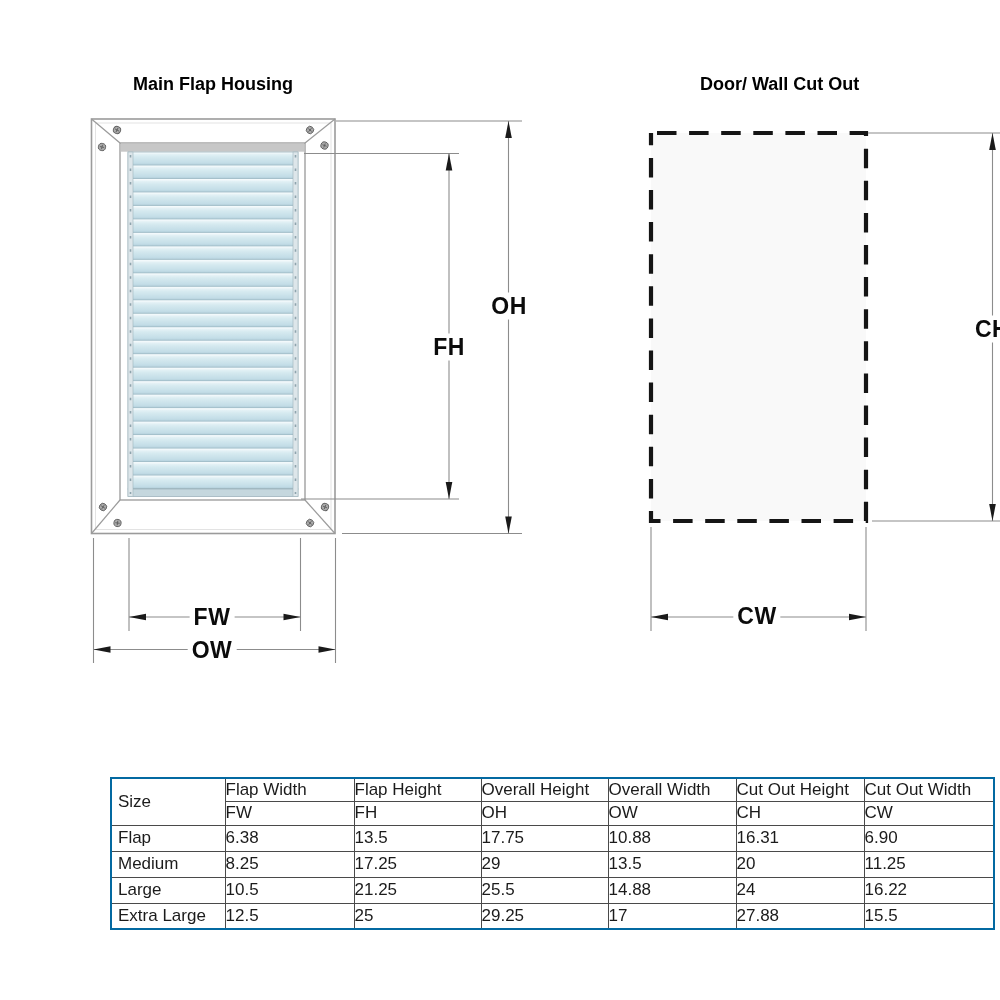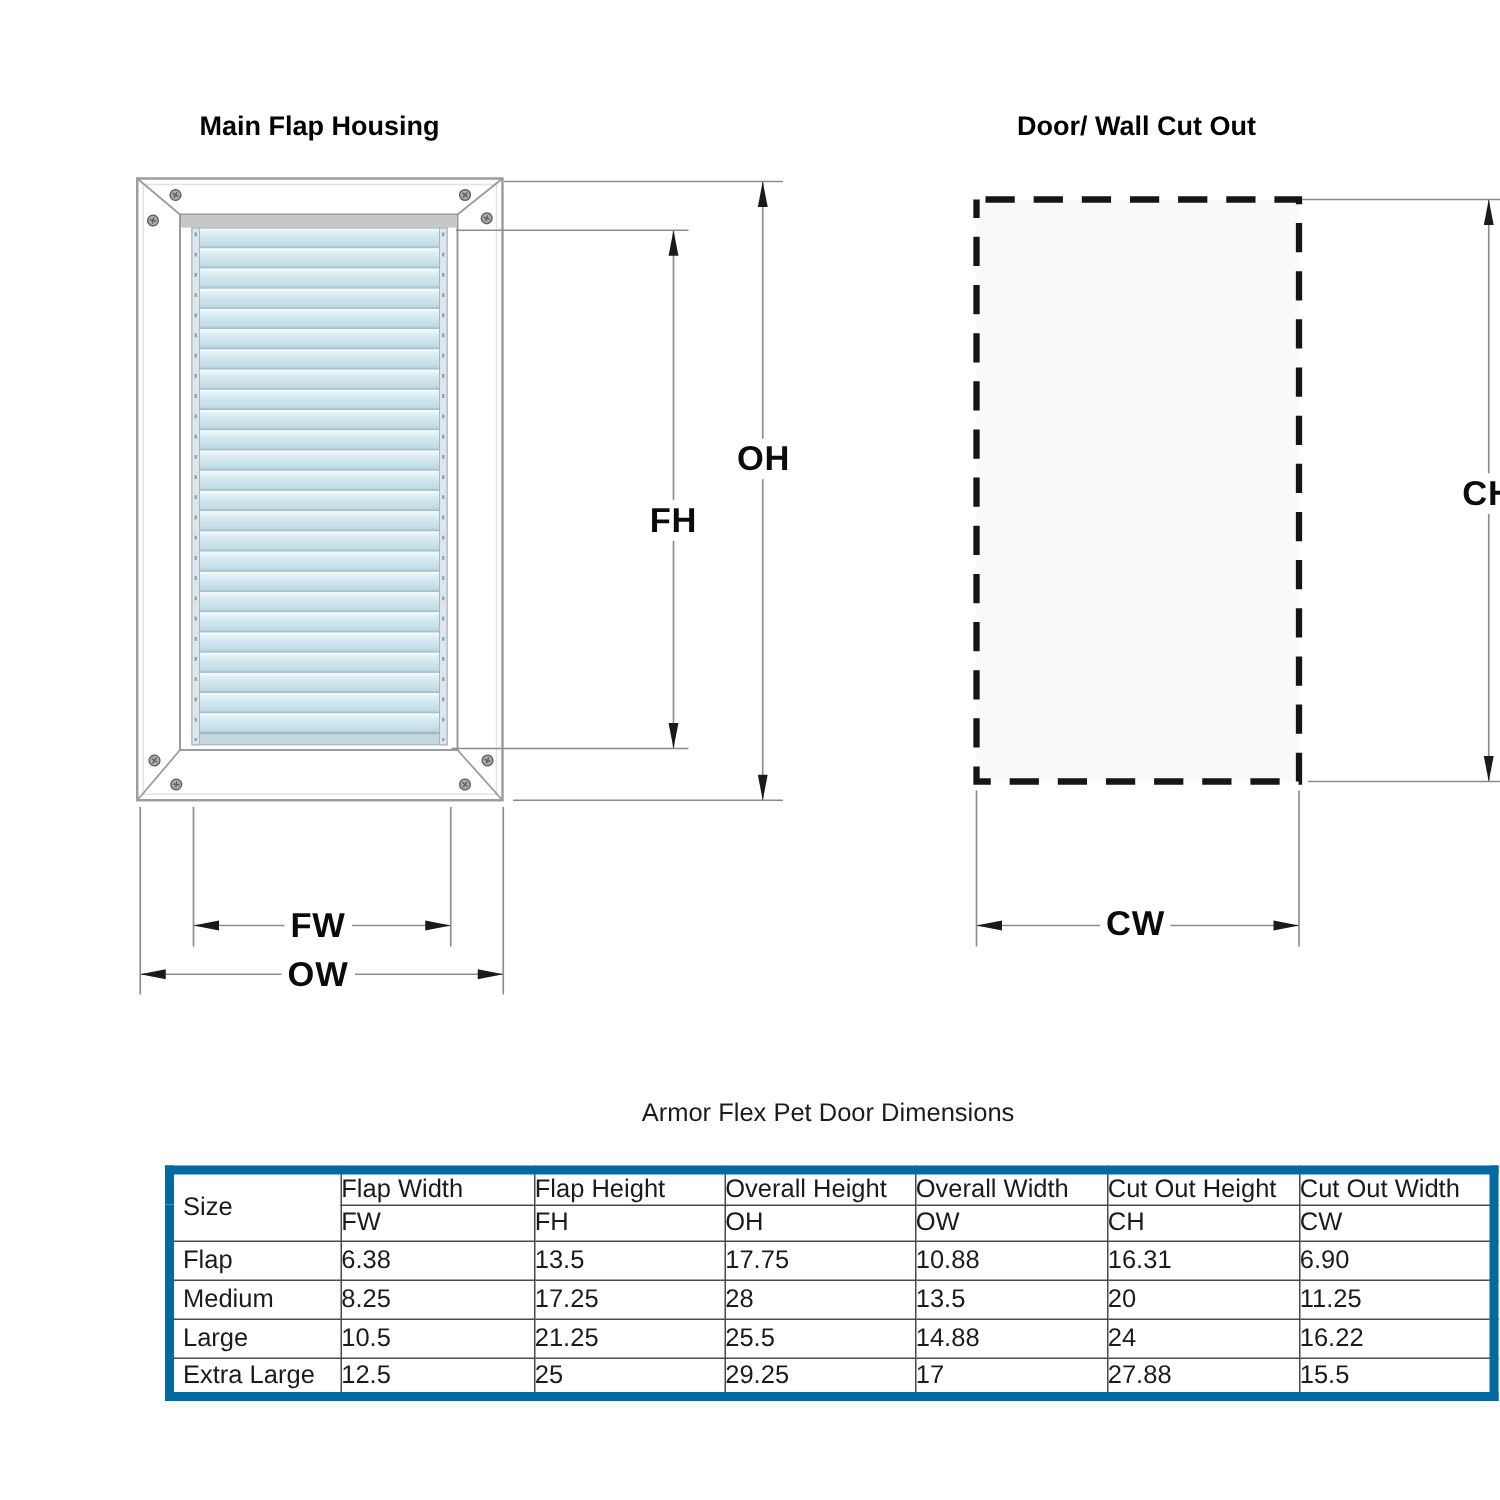--- a/index.html
+++ b/index.html
@@ -18,21 +18,21 @@
     padding:2px 4px;line-height:1;white-space:nowrap;letter-spacing:0.5px;
   }
   .table-title{
     position:absolute;left:507px;top:733px;transform:translateX(-50%);
     font-size:17px;color:#1b1b1b;white-space:nowrap;line-height:1.1;
   }
   table.dims{
     position:absolute;left:65px;top:777px;width:883px;
     border-collapse:collapse;table-layout:fixed;
     font-size:17px;color:#1b1b1b;background:#ffffff;
-    border:6px solid #0369a1;
+    border:2px solid #0369a1;
   }
   table.dims th, table.dims td{
     border:1.5px solid #4a4a4a;font-weight:normal;padding:0;
     text-align:left;vertical-align:middle;line-height:1.05;
     overflow:hidden;white-space:nowrap;
   }
   table.dims .size-col{text-align:left;padding-left:6px;}
   tr.hr1{height:23px;} tr.hr2{height:24px;} tr.datarow{height:26px;}
 </style>
 </head>
@@ -162,30 +162,29 @@
       <polygon points="48.5,649.5 65.5,646.2 65.5,652.8"></polygon>
       <polygon points="290.5,649.5 273.5,646.2 273.5,652.8"></polygon>
       <polygon points="947.5,133 944.2,150 950.8,150"></polygon>
       <polygon points="947.5,521 944.2,504 950.8,504"></polygon>
       <polygon points="606,617 623,613.7 623,620.3"></polygon>
       <polygon points="821,617 804,613.7 804,620.3"></polygon>
     </g>
   </svg>
 
   <div class="sec-title" style="left:88px;top:75px;">Main Flap Housing</div>
-  <div class="sec-title" style="left:633px;top:75px;">Door/ Wall Cut Out</div>
+  <div class="sec-title" style="left:655px;top:75px;">Door/ Wall Cut Out</div>
 
   <div class="dim-label" style="left:464px;top:306px;">OH</div>
   <div class="dim-label" style="left:404px;top:347px;">FH</div>
   <div class="dim-label" style="left:167px;top:617px;">FW</div>
   <div class="dim-label" style="left:167px;top:649.5px;">OW</div>
   <div class="dim-label" style="left:947px;top:329px;">CH</div>
   <div class="dim-label" style="left:712px;top:616px;">CW</div>
 
-  <div class="table-title">Armor Flex Pet Door Dimensions</div>
 
   <table class="dims">
     <colgroup>
       <col style="width:114px">
         <col style="width:129px">
         <col style="width:127px">
       <col style="width:127px">
         <col style="width:128px">
         <col style="width:128px">
         <col style="width:130px">
@@ -214,21 +213,21 @@
         <td>13.5</td>
         <td>17.75</td>
         <td>10.88</td>
         <td>16.31</td>
         <td>6.90</td>
       </tr>
       <tr class="datarow">
         <td class="size-col">Medium</td>
         <td>8.25</td>
         <td>17.25</td>
-        <td>28</td>
+        <td>29</td>
         <td>13.5</td>
         <td>20</td>
         <td>11.25</td>
       </tr>
       <tr class="datarow">
         <td class="size-col">Large</td>
         <td>10.5</td>
         <td>21.25</td>
         <td>25.5</td>
         <td>14.88</td>

